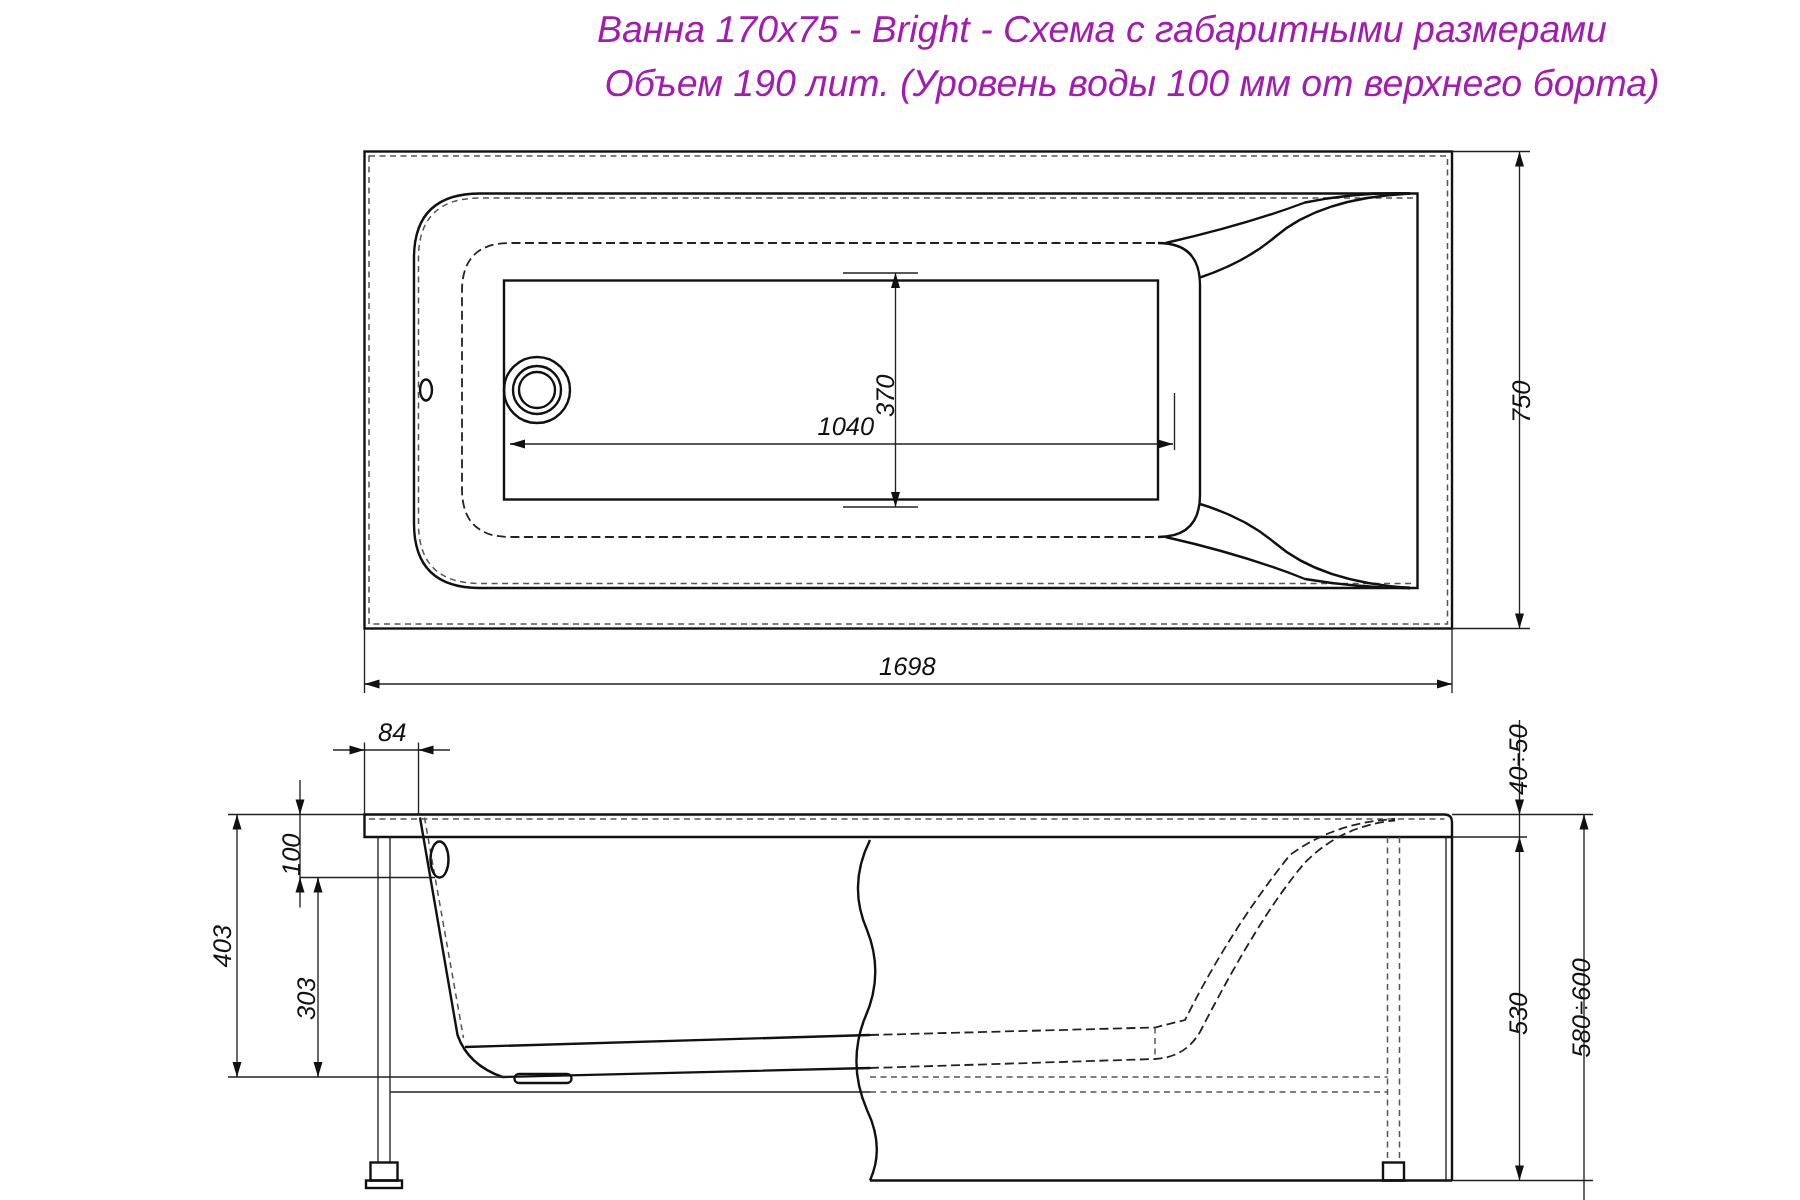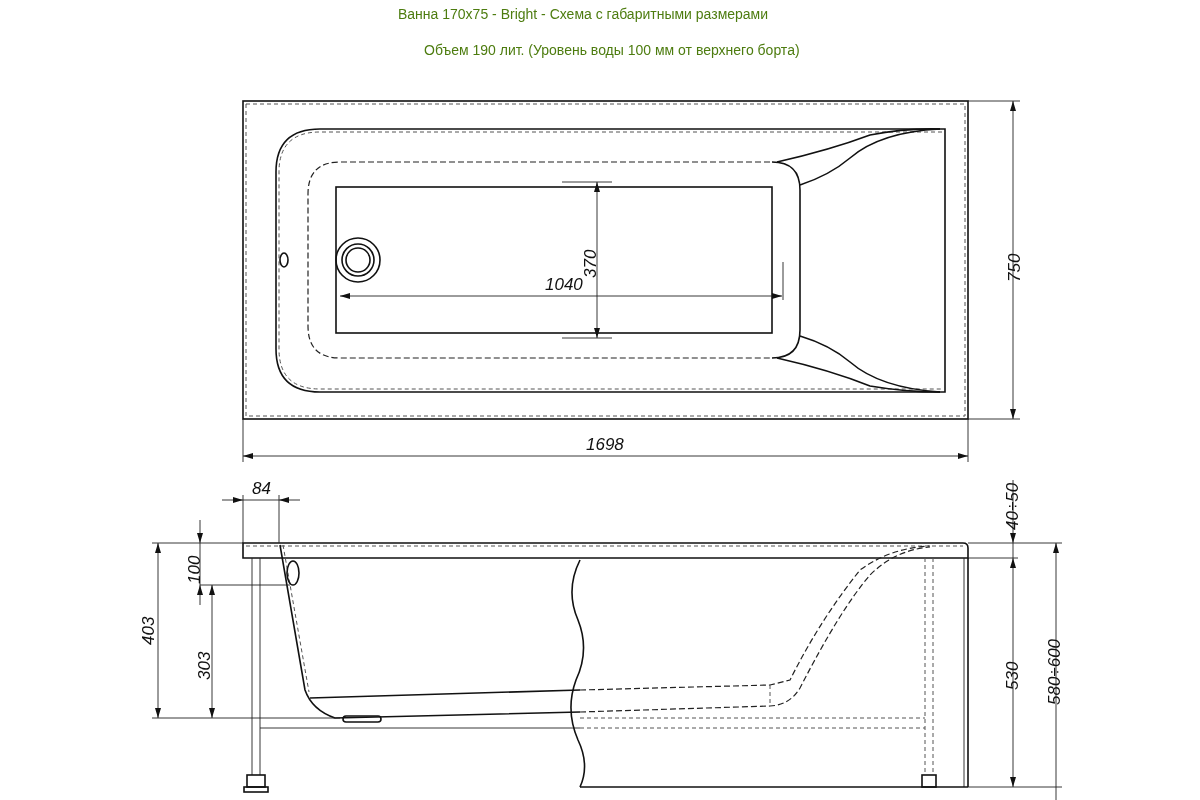--- a/index.html
+++ b/index.html
@@ -1,19 +1,19 @@
 <!DOCTYPE html>
 <html><head>
 <meta charset="utf-8">
 <style>
   html,body{margin:0;padding:0;background:#ffffff;}
   body{width:1200px;height:800px;overflow:hidden;position:relative;font-family:"Liberation Sans",sans-serif;}
-  .title{position:absolute;font-size:14px;color:#4d7c0f;white-space:nowrap;}
+  .title{position:absolute;font-style:italic;font-size:25px;color:#a21caf;white-space:nowrap;}
   #t1{left:398px;top:6px;}
-  #t2{left:424px;top:42px;}
+  #t2{left:403px;top:42px;}
   svg{position:absolute;left:0;top:0;}
   .dim{font-family:"Liberation Sans",sans-serif;font-style:italic;font-size:17px;fill:#111;}
   .ln{stroke:#111;fill:none;stroke-width:1.6;}
   .thin{stroke:#222;fill:none;stroke-width:0.9;}
   .dash{stroke:#222;fill:none;stroke-width:1.2;stroke-dasharray:6 3;}
   .dash2{stroke:#555;fill:none;stroke-width:1;stroke-dasharray:4 3;}
 </style>
 </head>
 <body>
 

